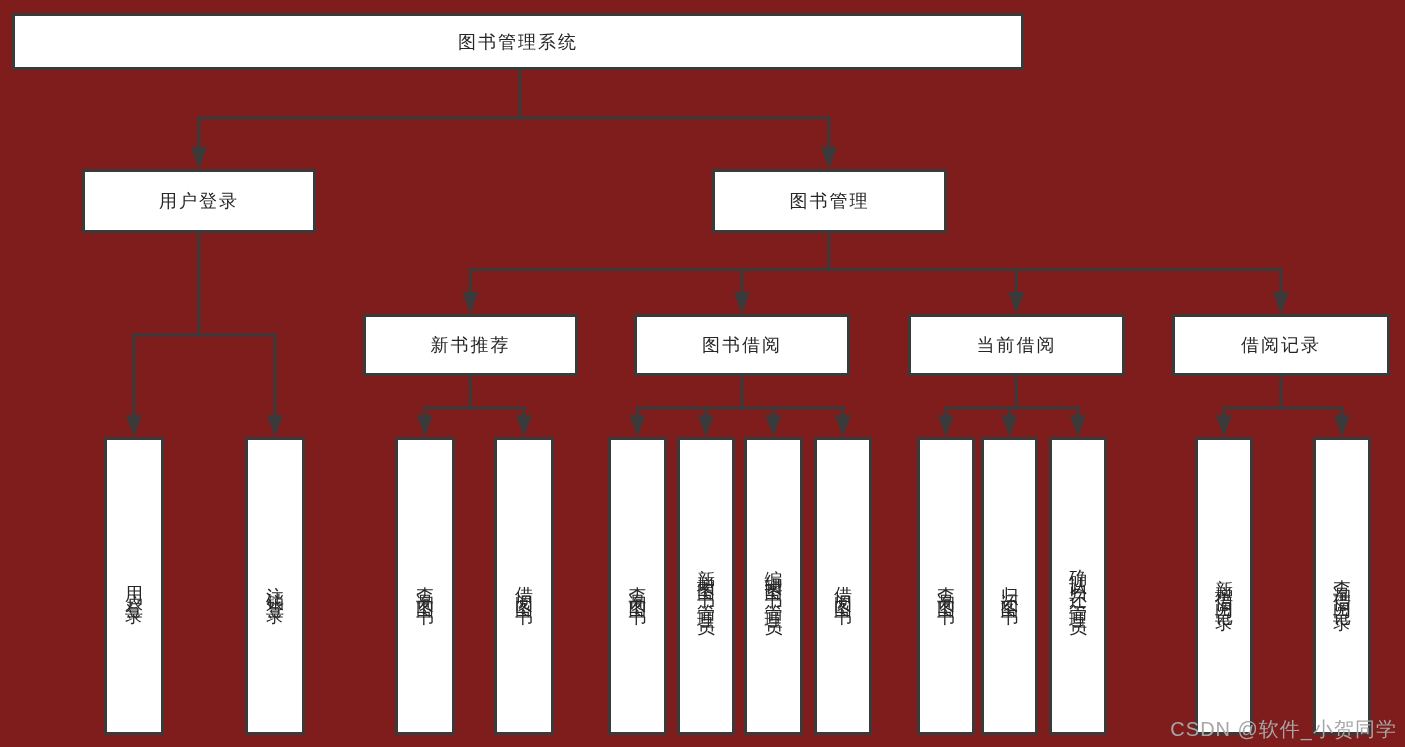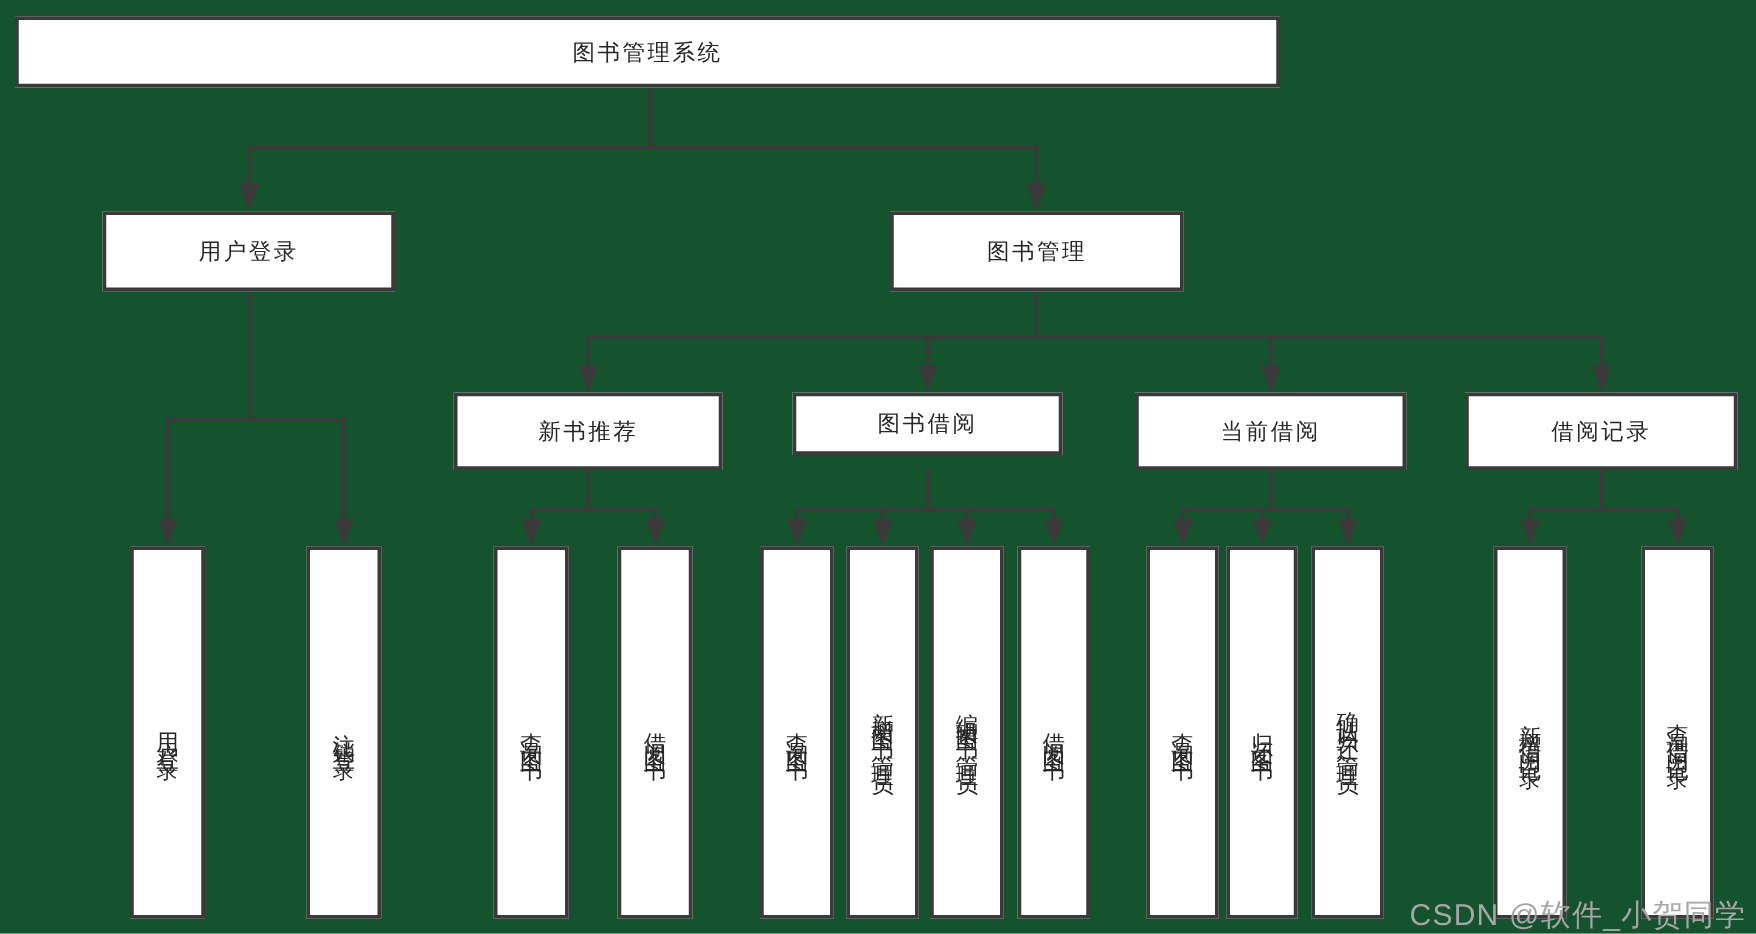--- a/index.html
+++ b/index.html
@@ -5,21 +5,21 @@
   html, body {
     margin: 0;
     padding: 0;
     background: #ffffff;
     font-family: "Liberation Sans", "DejaVu Sans", sans-serif;
   }
   .canvas {
     position: relative;
     width: 1405px;
     height: 747px;
-    background: #14532d;
+    background: #7f1d1d;
     overflow: hidden;
   }
   .connector-layer {
     position: absolute;
     left: 0; top: 0;
     width: 1405px;
     height: 747px;
     z-index: 1;
   }
   .node {
@@ -39,21 +39,21 @@
     writing-mode: vertical-rl;
     text-orientation: mixed;
     letter-spacing: 7px;
     line-height: 1.0;
   }
   .watermark {
     position: absolute;
     top: 716px;
     right: 8px;
     z-index: 5;
-    font-size: 24px;
+    font-size: 20px;
     color: #a6a6a6;
     letter-spacing: 1px;
     white-space: nowrap;
   }
   svg line { stroke: #3a3a3a; stroke-width: 3; }
   svg polygon { fill: #3a3a3a; }
 </style>
 </head>
 <body>
 
@@ -142,21 +142,21 @@
   <div class="node h" style="left:82px; top:169px; width:234px; height:64px;">
     <span>用户登录</span>
   </div>
   <div class="node h" style="left:712px; top:169px; width:235px; height:64px;">
     <span>图书管理</span>
   </div>
 
   <div class="node h" style="left:363px; top:314px; width:215px; height:62px;">
     <span>新书推荐</span>
   </div>
-  <div class="node h" style="left:634px; top:314px; width:216px; height:50px;">
+  <div class="node h" style="left:634px; top:314px; width:216px; height:62px;">
     <span>图书借阅</span>
   </div>
   <div class="node h" style="left:1172px; top:314px; width:218px; height:62px;">
     <span>借阅记录</span>
   </div>
   <div class="node h" style="left:908px; top:314px; width:217px; height:62px;">
     <span>当前借阅</span>
   </div>
 
   <div class="node v" style="left:104px; top:437px; width:60px; height:298px;">

